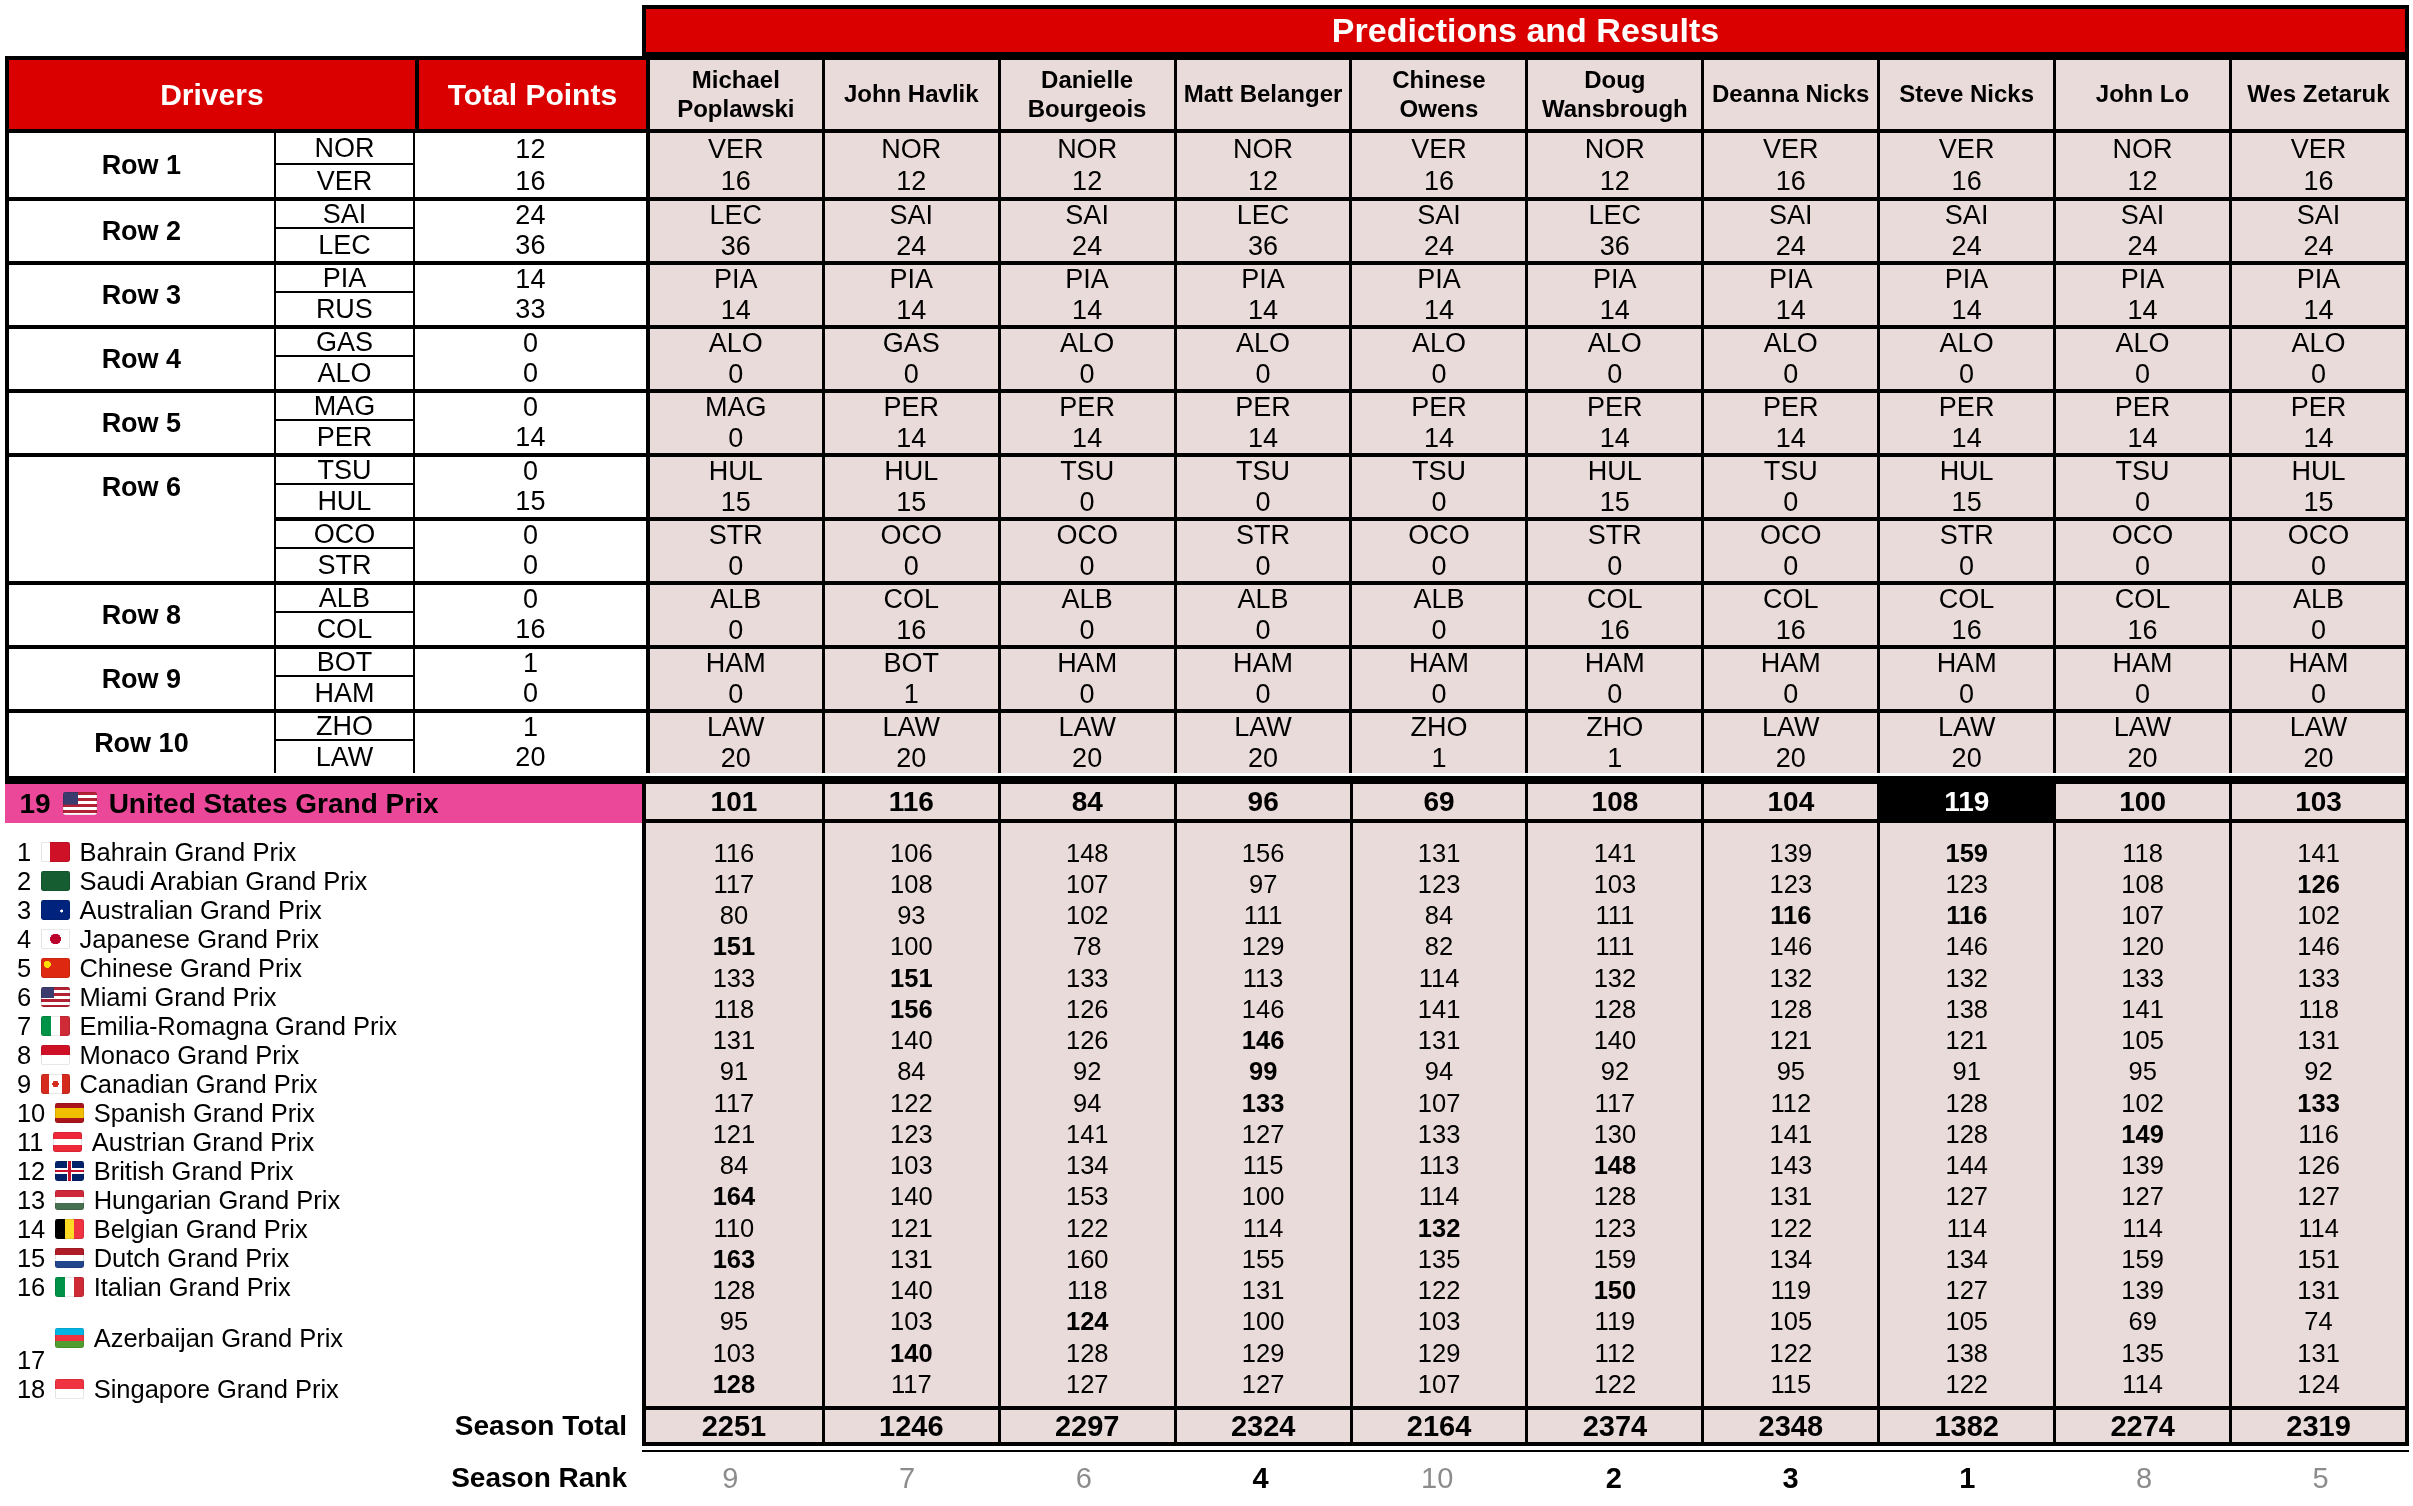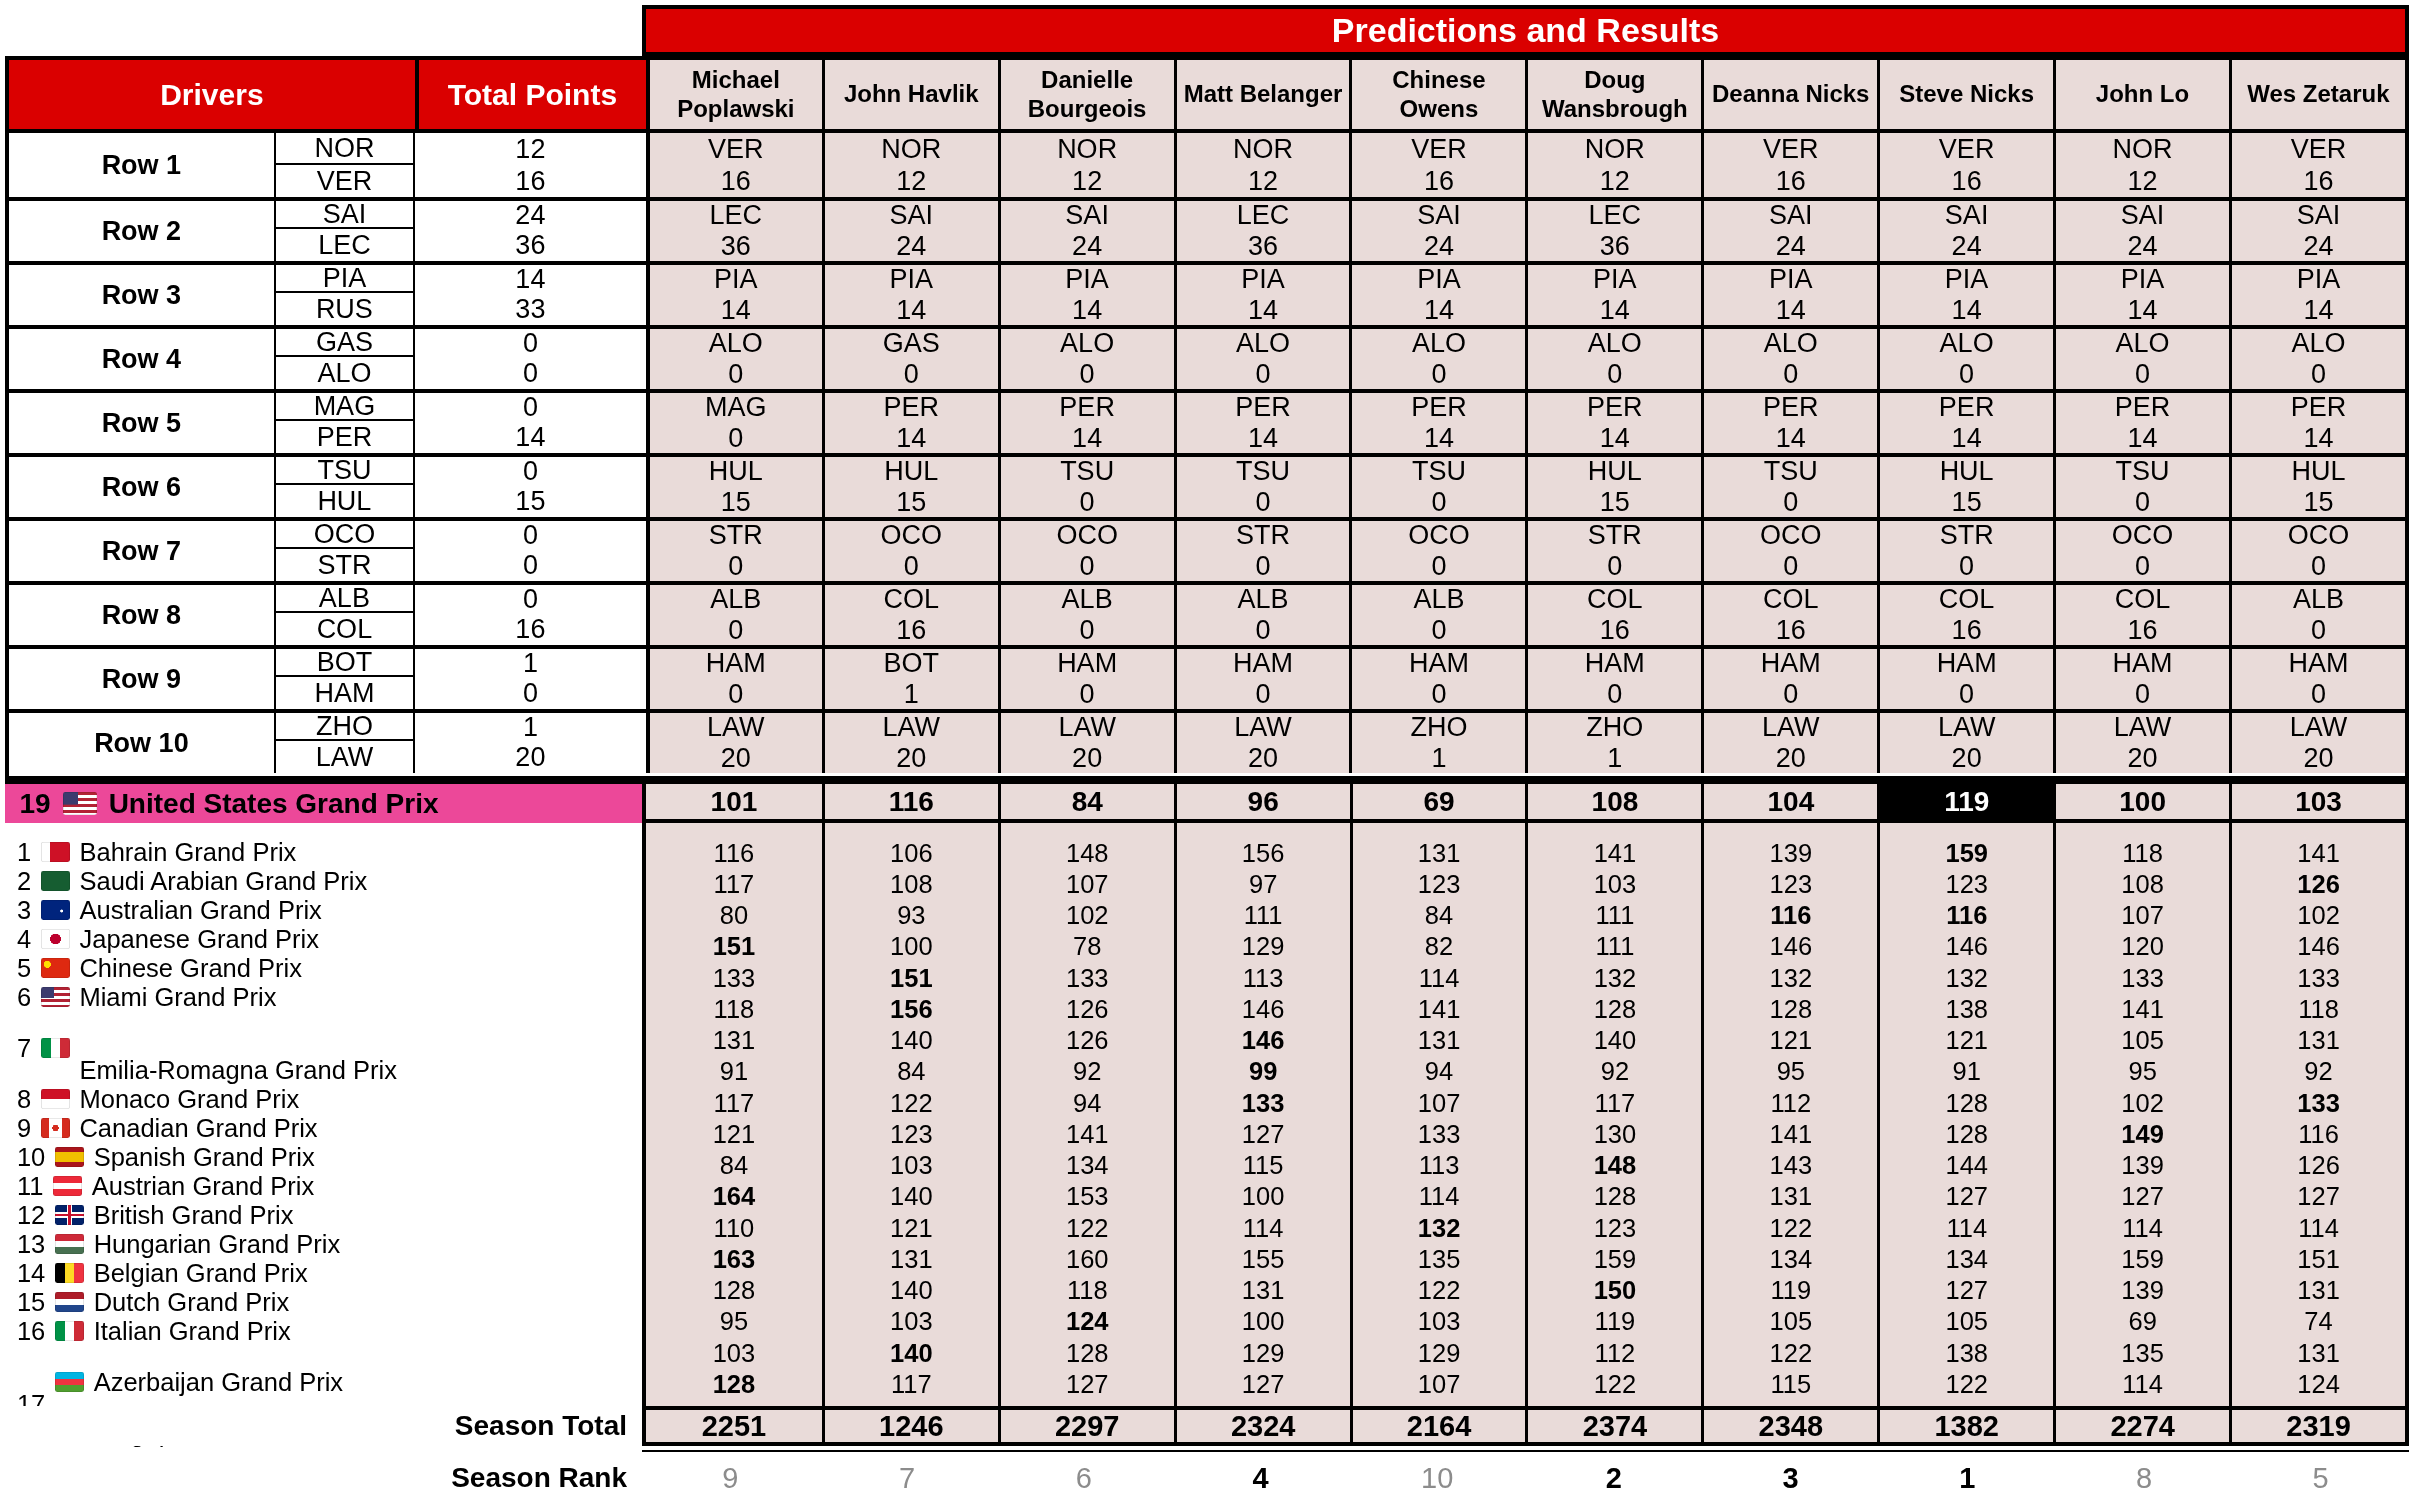--- a/index.html
+++ b/index.html
@@ -402,21 +402,20 @@
       <div class="pline">15</div>
     </div>
     <div class="cell pred-cell pair-top" style="grid-area: 12 / 12 / span 2;">
       <div class="pline">TSU</div>
       <div class="pline">0</div>
     </div>
     <div class="cell pred-cell pair-top" style="grid-area: 12 / 13 / span 2;">
       <div class="pline">HUL</div>
       <div class="pline">15</div>
     </div>
-    <div class="cell row-label pair-top" style="grid-area: 14 / 1 / span 2;">Row 7</div>
     <div class="cell code-cell code-top pair-top" style="grid-area: 14 / 2;">OCO</div>
     <div class="cell pts-cell pair-top" style="grid-area: 14 / 3;">0</div>
     <div class="cell code-cell" style="grid-area: 15 / 2;">STR</div>
     <div class="cell pts-cell" style="grid-area: 15 / 3;">0</div>
     <div class="cell pred-cell thick-left pair-top" style="grid-area: 14 / 4 / span 2;">
       <div class="pline">STR</div>
       <div class="pline">0</div>
     </div>
     <div class="cell pred-cell pair-top" style="grid-area: 14 / 5 / span 2;">
       <div class="pline">OCO</div>
@@ -636,21 +635,21 @@
       <div class="rname" style="display: inline-block;">Chinese Grand Prix</div>
     </div>
     <div class="race-row">
       <div class="rnum" style="display: inline-block;">6</div>
       <div class="flag f-usa"></div>
       <div class="rname" style="display: inline-block;">Miami Grand Prix</div>
     </div>
     <div class="race-row">
       <div class="rnum" style="display: inline-block;">7</div>
       <div class="flag f-italy"></div>
-      <div class="rname" style="display: inline-block; margin-top: 44px;">Emilia-Romagna Grand Prix</div>
+      <div class="rname" style="display: inline-block;">Emilia-Romagna Grand Prix</div>
     </div>
     <div class="race-row">
       <div class="rnum" style="display: inline-block;">8</div>
       <div class="flag f-monaco"></div>
       <div class="rname" style="display: inline-block;">Monaco Grand Prix</div>
     </div>
     <div class="race-row">
       <div class="rnum" style="display: inline-block;">9</div>
       <div class="flag f-canada"></div>
       <div class="rname" style="display: inline-block;">Canadian Grand Prix</div>

